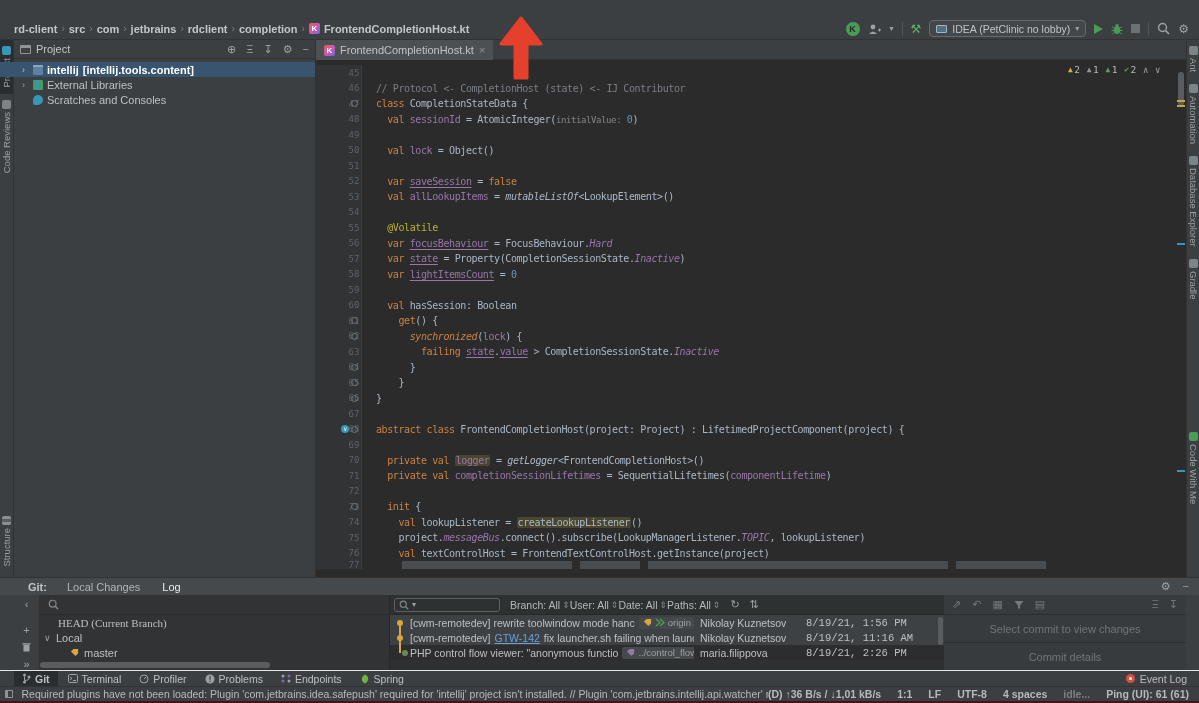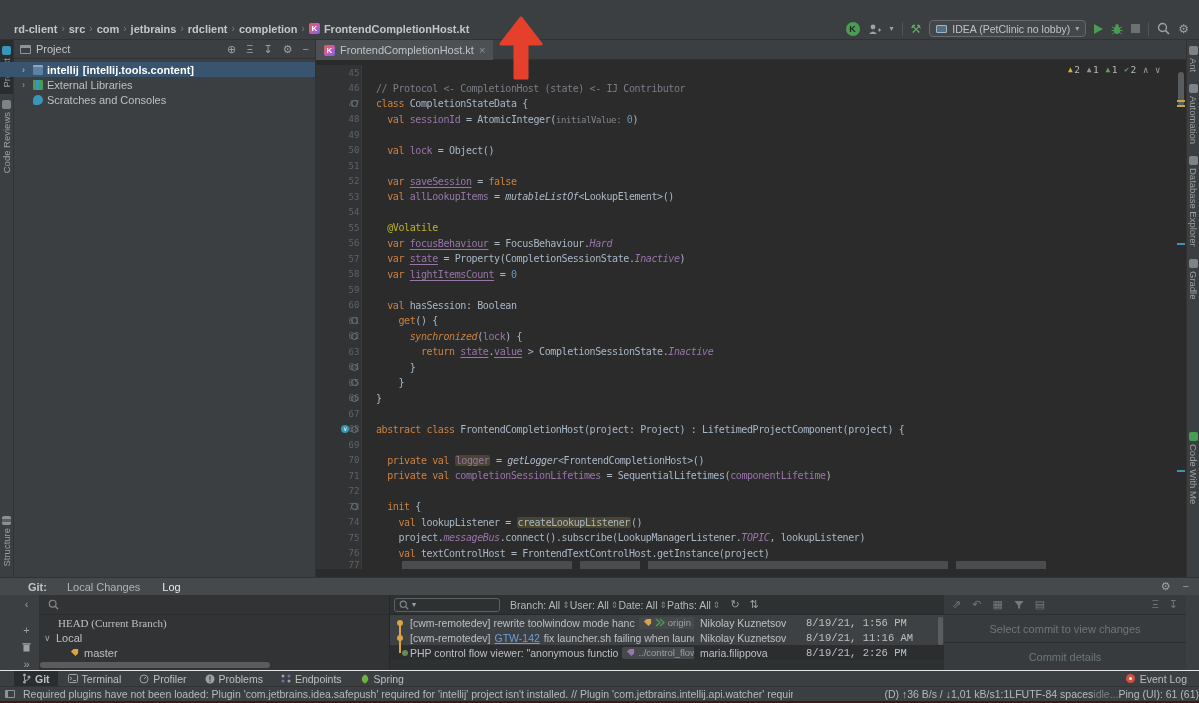--- a/index.html
+++ b/index.html
@@ -163,21 +163,21 @@
   .tw-ic { font-size:10px; color:#9da1a4; }
   .tw-right { margin-left:auto; display:flex; align-items:center; gap:5px; padding-right:12px; }
   .evt-ic { width:9px; height:9px; border-radius:50%; background:#d64f41; position:relative; }
   .evt-ic::after { content:""; position:absolute; left:3px; top:3px; width:3px; height:3px; border-radius:50%; background:#fff; }
 
   
   .status-bar { position:absolute; top:686px; left:0; width:1199px; height:15px; background:#3c3f41;
                 border-top:1px solid #323232; display:flex; align-items:center; font-size:10.5px; color:#b6b9bc; }
   .sb-ic { width:10px; height:8px; border:1px solid #8f9398; border-left-width:3px; border-radius:1px; margin:0 8px 0 5px; }
   .sb-msg { white-space:nowrap; overflow:hidden; max-width:770px; }
-  .sb-right { margin-left:auto; display:flex; white-space:nowrap; }
+  .sb-right { margin-left:auto; display:flex; gap:16px; padding-right:10px; white-space:nowrap;font-weight:bold; }
   .sb-seg.dim { color:#7c8083; }
   .bottom-edge { position:absolute; top:701px; left:0; width:1199px; height:2px; background:#431517; }
 
   svg { display:block; }
 </style>
 </head>
 <body>
 
 <div class="app">
 
@@ -440,21 +440,21 @@
               <div class="gutter">
                 <span class="lnum">62</span>
                 <span class="fold"></span>
               </div>
               <span class="code"><span class="d">      </span><span class="k i">synchronized</span><span class="d">(</span><span class="f">lock</span><span class="d">) {</span></span>
             </div>
             <div class="code-line">
               <div class="gutter">
                 <span class="lnum">63</span>
               </div>
-              <span class="code"><span class="d">        </span><span class="k">return</span><span class="d"> </span><span class="f u">state</span><span class="d">.</span><span class="f u">value</span><span class="d"> &gt; CompletionSessionState.</span><span class="f i">Inactive</span></span>
+              <span class="code"><span class="d">        </span><span class="k">failing</span><span class="d"> </span><span class="f u">state</span><span class="d">.</span><span class="f u">value</span><span class="d"> &gt; CompletionSessionState.</span><span class="f i">Inactive</span></span>
             </div>
             <div class="code-line">
               <div class="gutter">
                 <span class="lnum">64</span>
                 <span class="fold"></span>
               </div>
               <span class="code"><span class="d">      }</span></span>
             </div>
             <div class="code-line">
               <div class="gutter">

